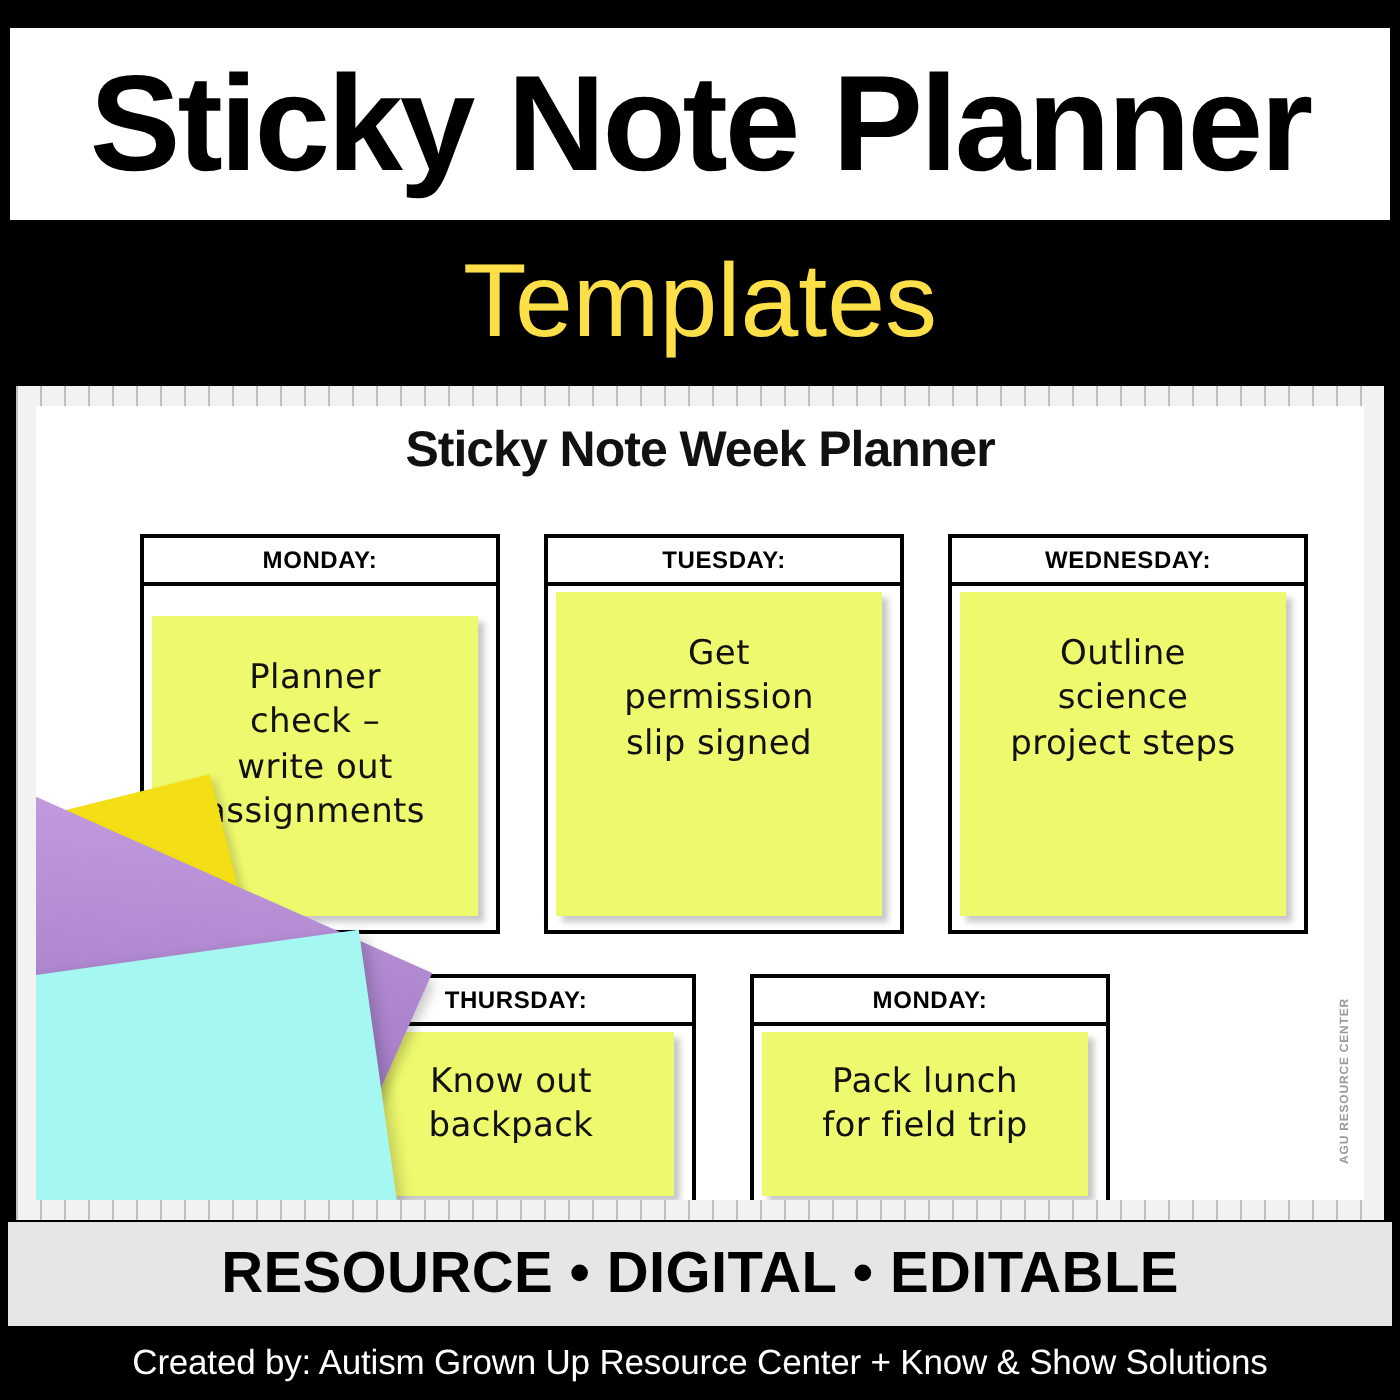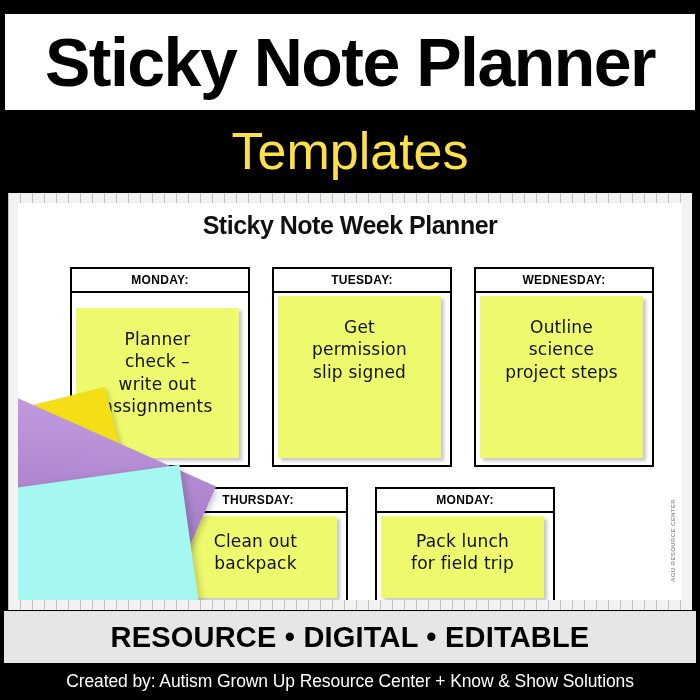--- a/index.html
+++ b/index.html
@@ -261,21 +261,21 @@
 permission
 slip signed</span>
         </div>
       </div>
     </div>
 
     <div class="day-card" id="card-thursday">
       <div class="day-header">THURSDAY:</div>
       <div class="day-body">
         <div class="sticky">
-          <span class="sticky-text">Clean out
+          <span class="sticky-text">Know out
 backpack</span>
         </div>
       </div>
     </div>
 
     <div class="day-card" id="card-friday">
       <div class="day-header">MONDAY:</div>
       <div class="day-body">
         <div class="sticky">
           <span class="sticky-text">Pack lunch

